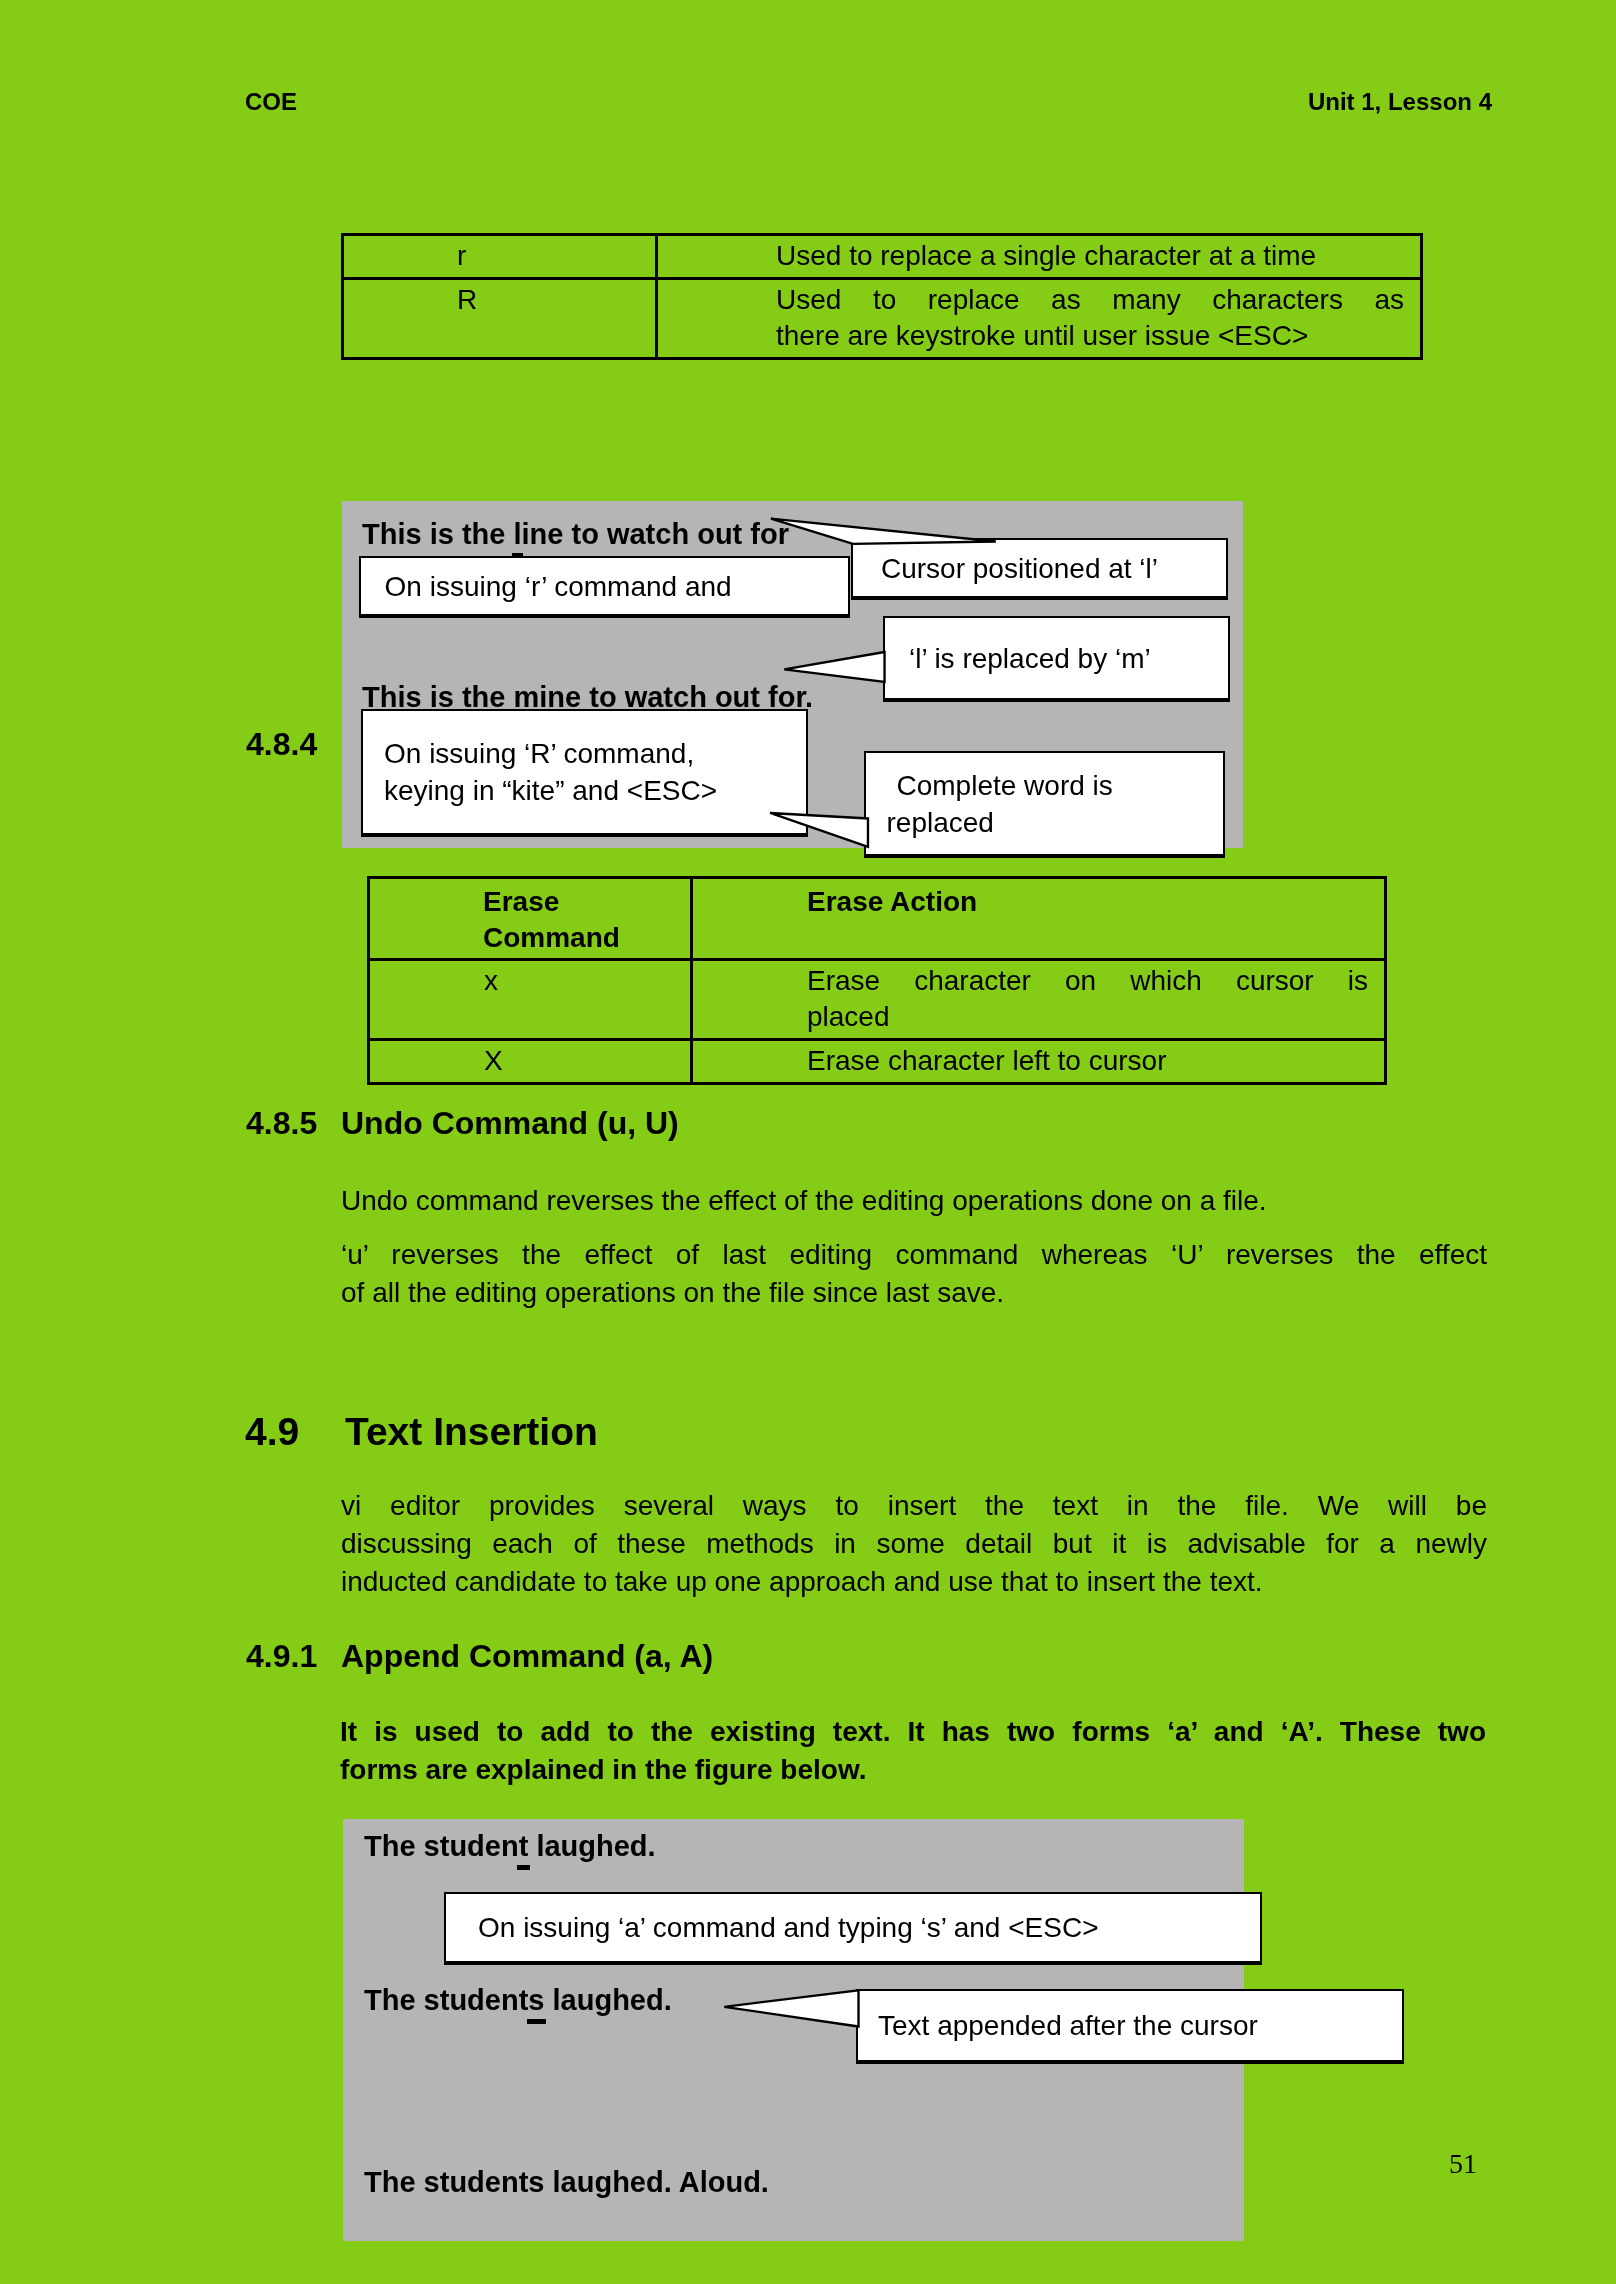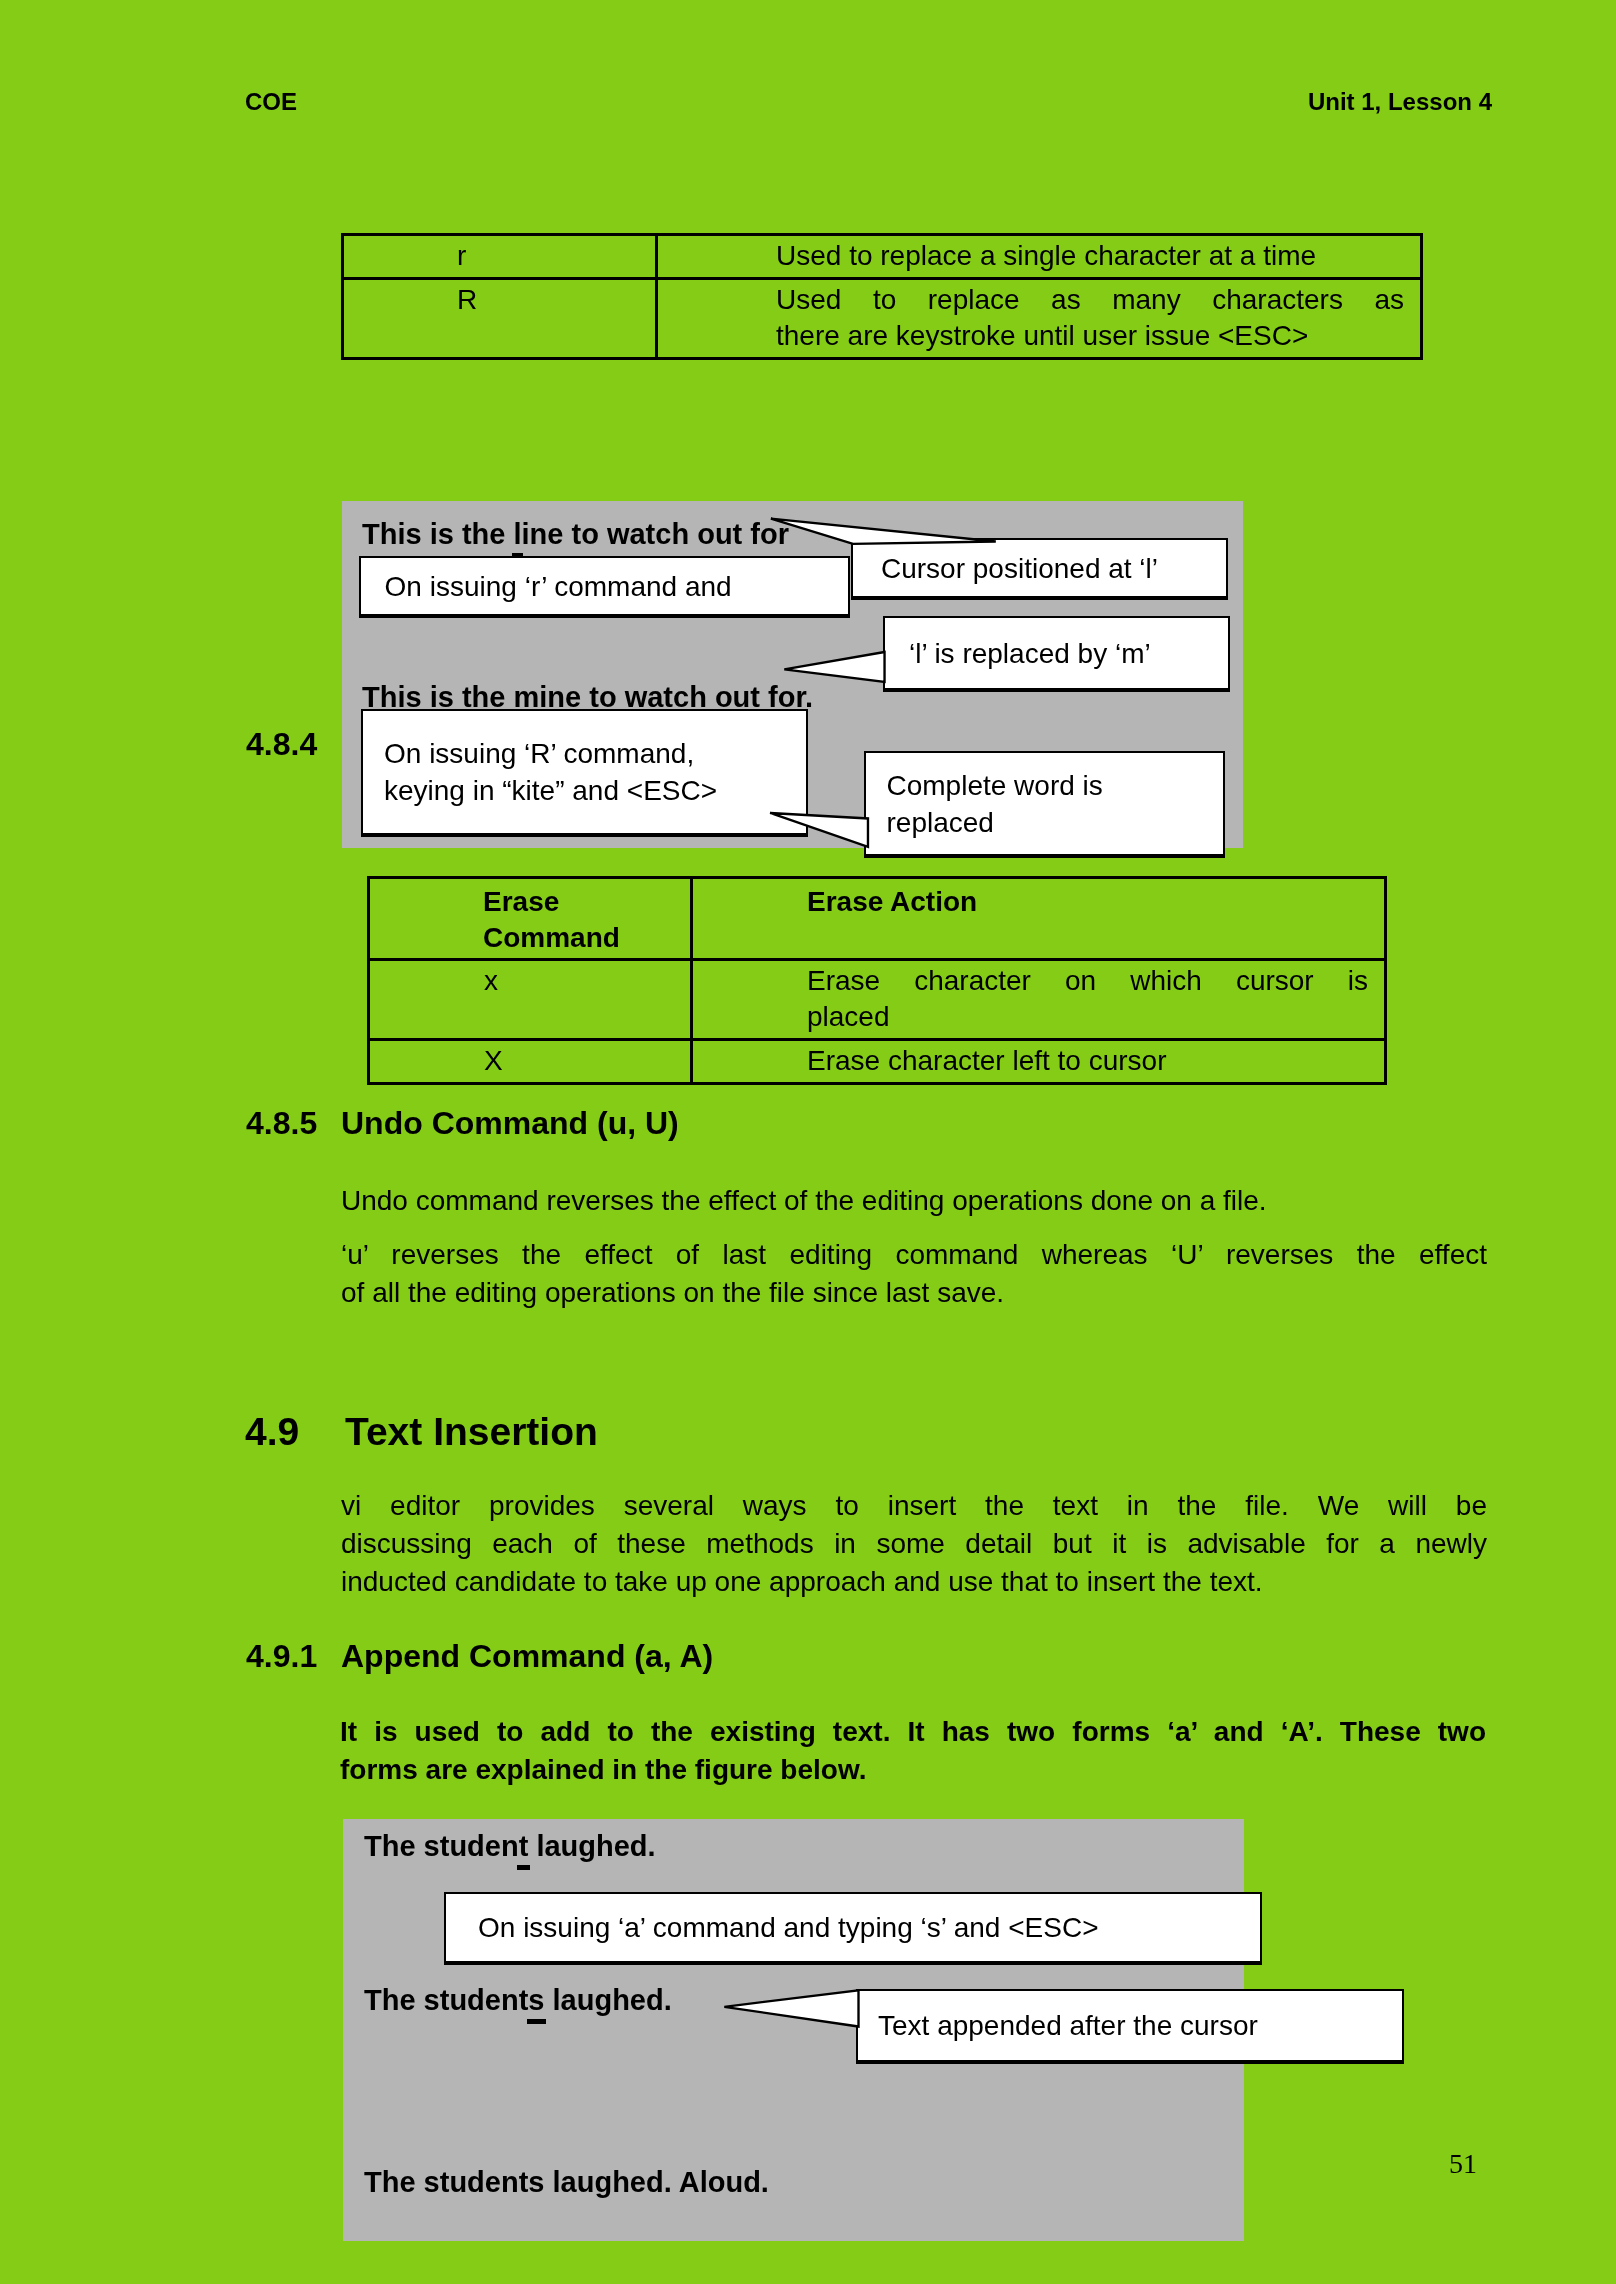--- a/index.html
+++ b/index.html
@@ -85,33 +85,33 @@
 
   <div class="abs figure" style="left:342px; top:501px; width:901px; height:347px;">
     <div class="figline" style="left:20px; top:17.4px;">
       <span>This is the </span><span class="cur">l</span><span>ine to watch out for</span>
     </div>
 
     <div class="callout" style="left:16.6px; top:55px; width:491px; height:62px; padding-left:24px;">On issuing ‘r’ command and</div>
 
     <div class="callout" style="left:509px; top:37px; width:377px; height:62px; padding-left:28px;">Cursor positioned at ‘l’</div>
 
-    <div class="callout" style="left:541px; top:115px; width:347px; height:76px; padding-left:24px;">‘l’ is replaced by ‘m’</div>
+    <div class="callout" style="left:541px; top:115px; width:347px; height:86px; padding-left:24px;">‘l’ is replaced by ‘m’</div>
 
     <div class="figline" style="left:20px; top:180px;">
       <span>This is the </span><span class="cur">m</span><span>ine to watch out for.</span>
     </div>
 
     <div class="callout multi" style="left:19px; top:208px; width:447px; height:128px; padding-left:21px;">
         <div class="ll" style="width: 100%;">On issuing ‘R’ command,</div>
         <div class="ll" style="width: 100%;">keying in “kite” and &lt;ESC&gt;</div>
       </div>
 
     <div class="callout multi" style="left:522px; top:250px; width:361px; height:107px; padding-left:20.5px;">
-        <div class="ll" style="width: 100%;">Complete word is</div>
+        <div class="ll" style="width: 100%; margin-left: 10px;">Complete word is</div>
         <div class="ll" style="width: 100%;">replaced</div>
       </div>
   </div>
 
   <table class="doc-table abs" style="left:367px; top:876px; width:1020px;">
     <colgroup>
         <col style="width:323px">
         <col>
       </colgroup>
     <tbody>

